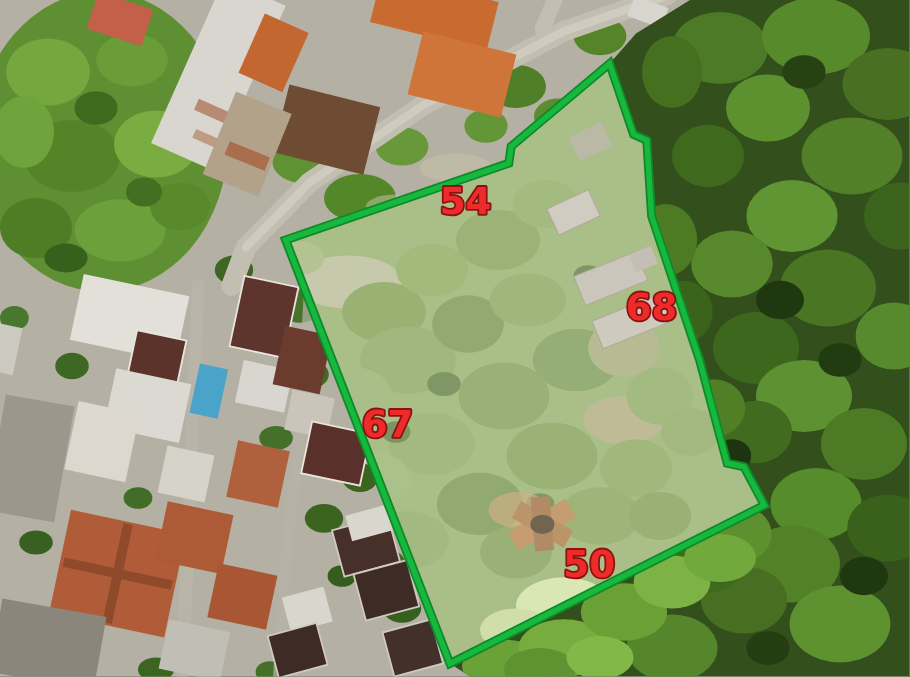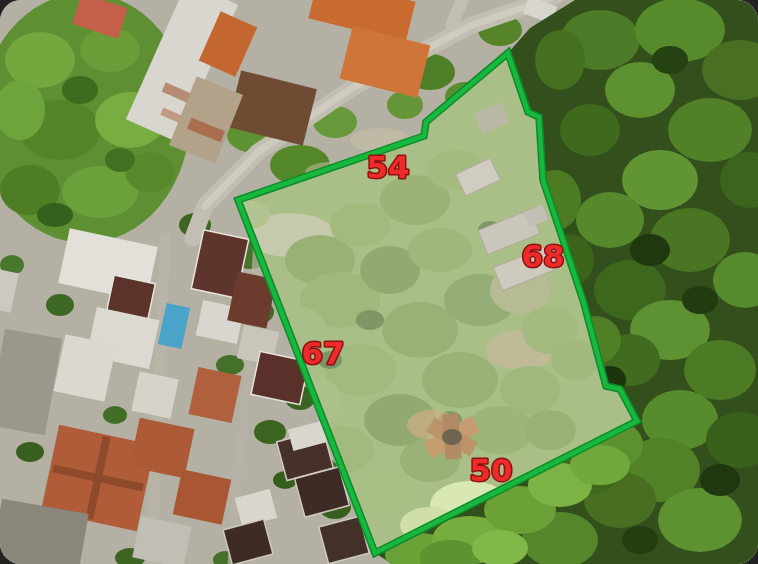--- a/index.html
+++ b/index.html
@@ -1,16 +1,16 @@
 <!DOCTYPE html>
 <html><head>
 <meta charset="utf-8">
 <style>
   html,body{margin:0;padding:0;background:#222;}
-  .stage{position:relative;width:758px;height:564px;overflow:hidden;background:#b4b0a3;border-radius:21px;}
+  .stage{position:relative;width:758px;height:564px;overflow:hidden;background:#b4b0a3;}
   .stage svg{position:absolute;inset:0;display:block;}
   .meas{
     font-family:"DejaVu Sans", sans-serif;
     font-weight:bold;
     font-size:31px;
     text-anchor:middle;
     stroke:#8c1212;
     stroke-width:3px;
     stroke-linejoin:round;
     paint-order:stroke;

